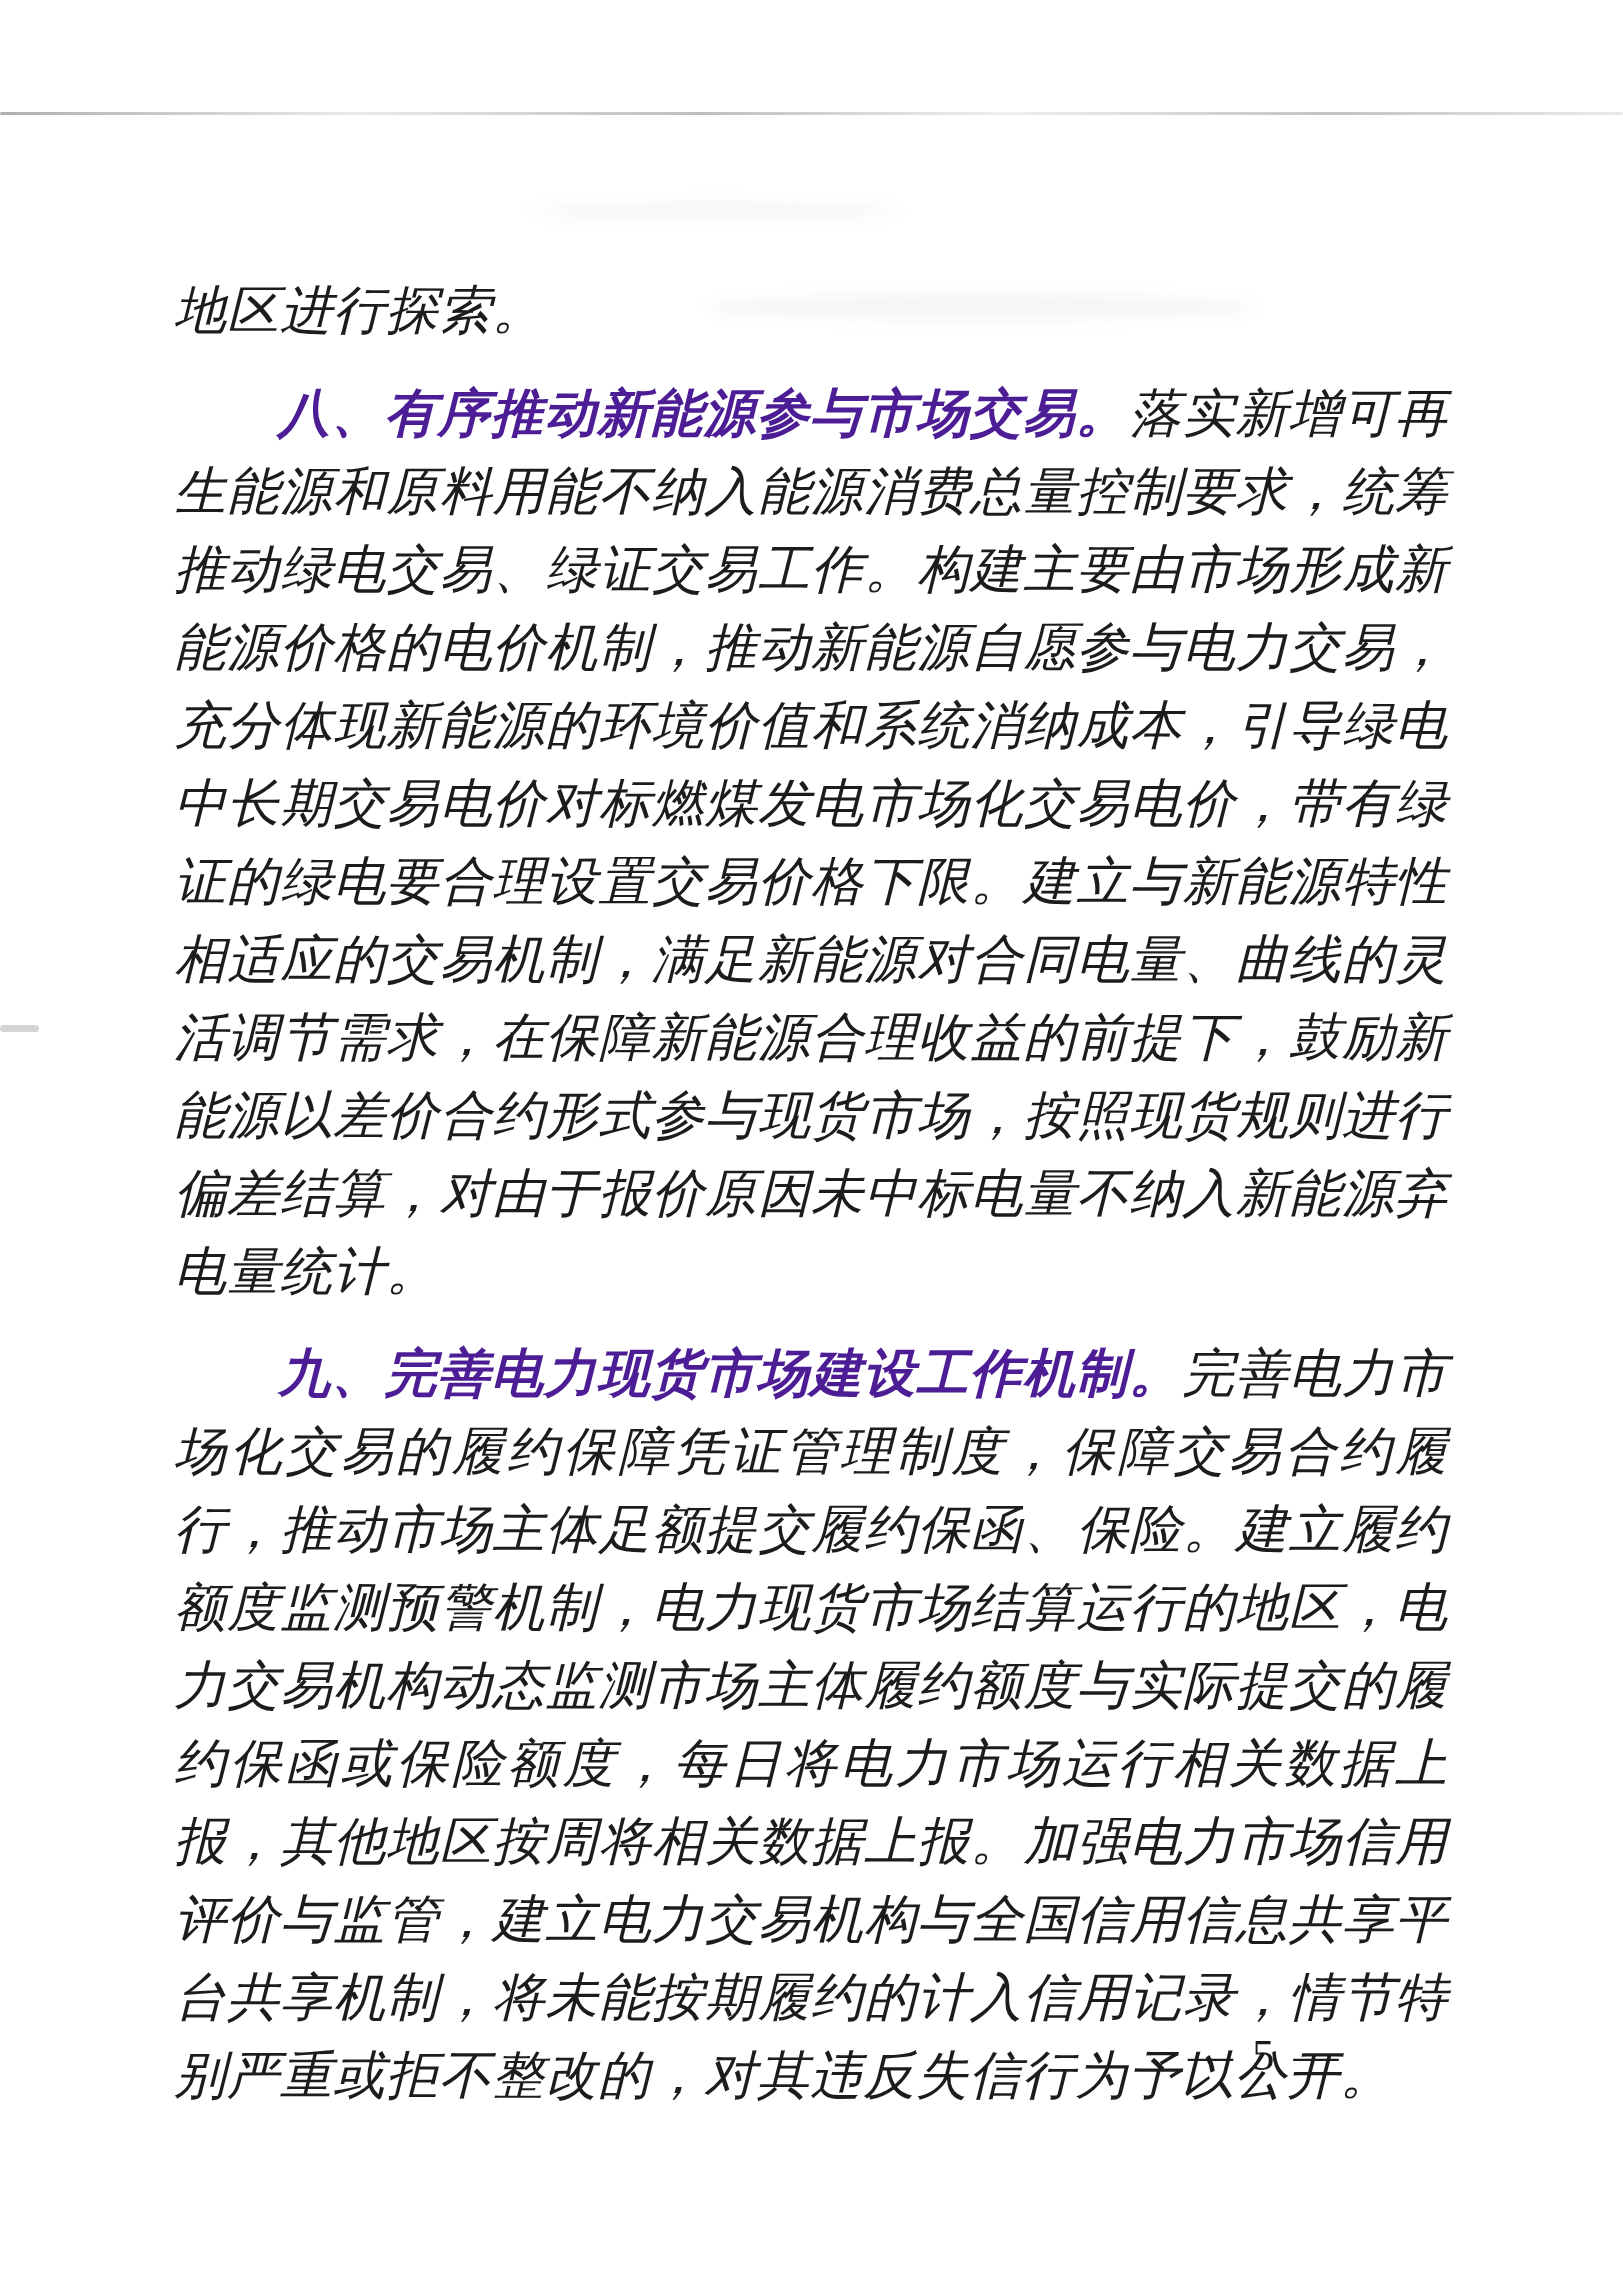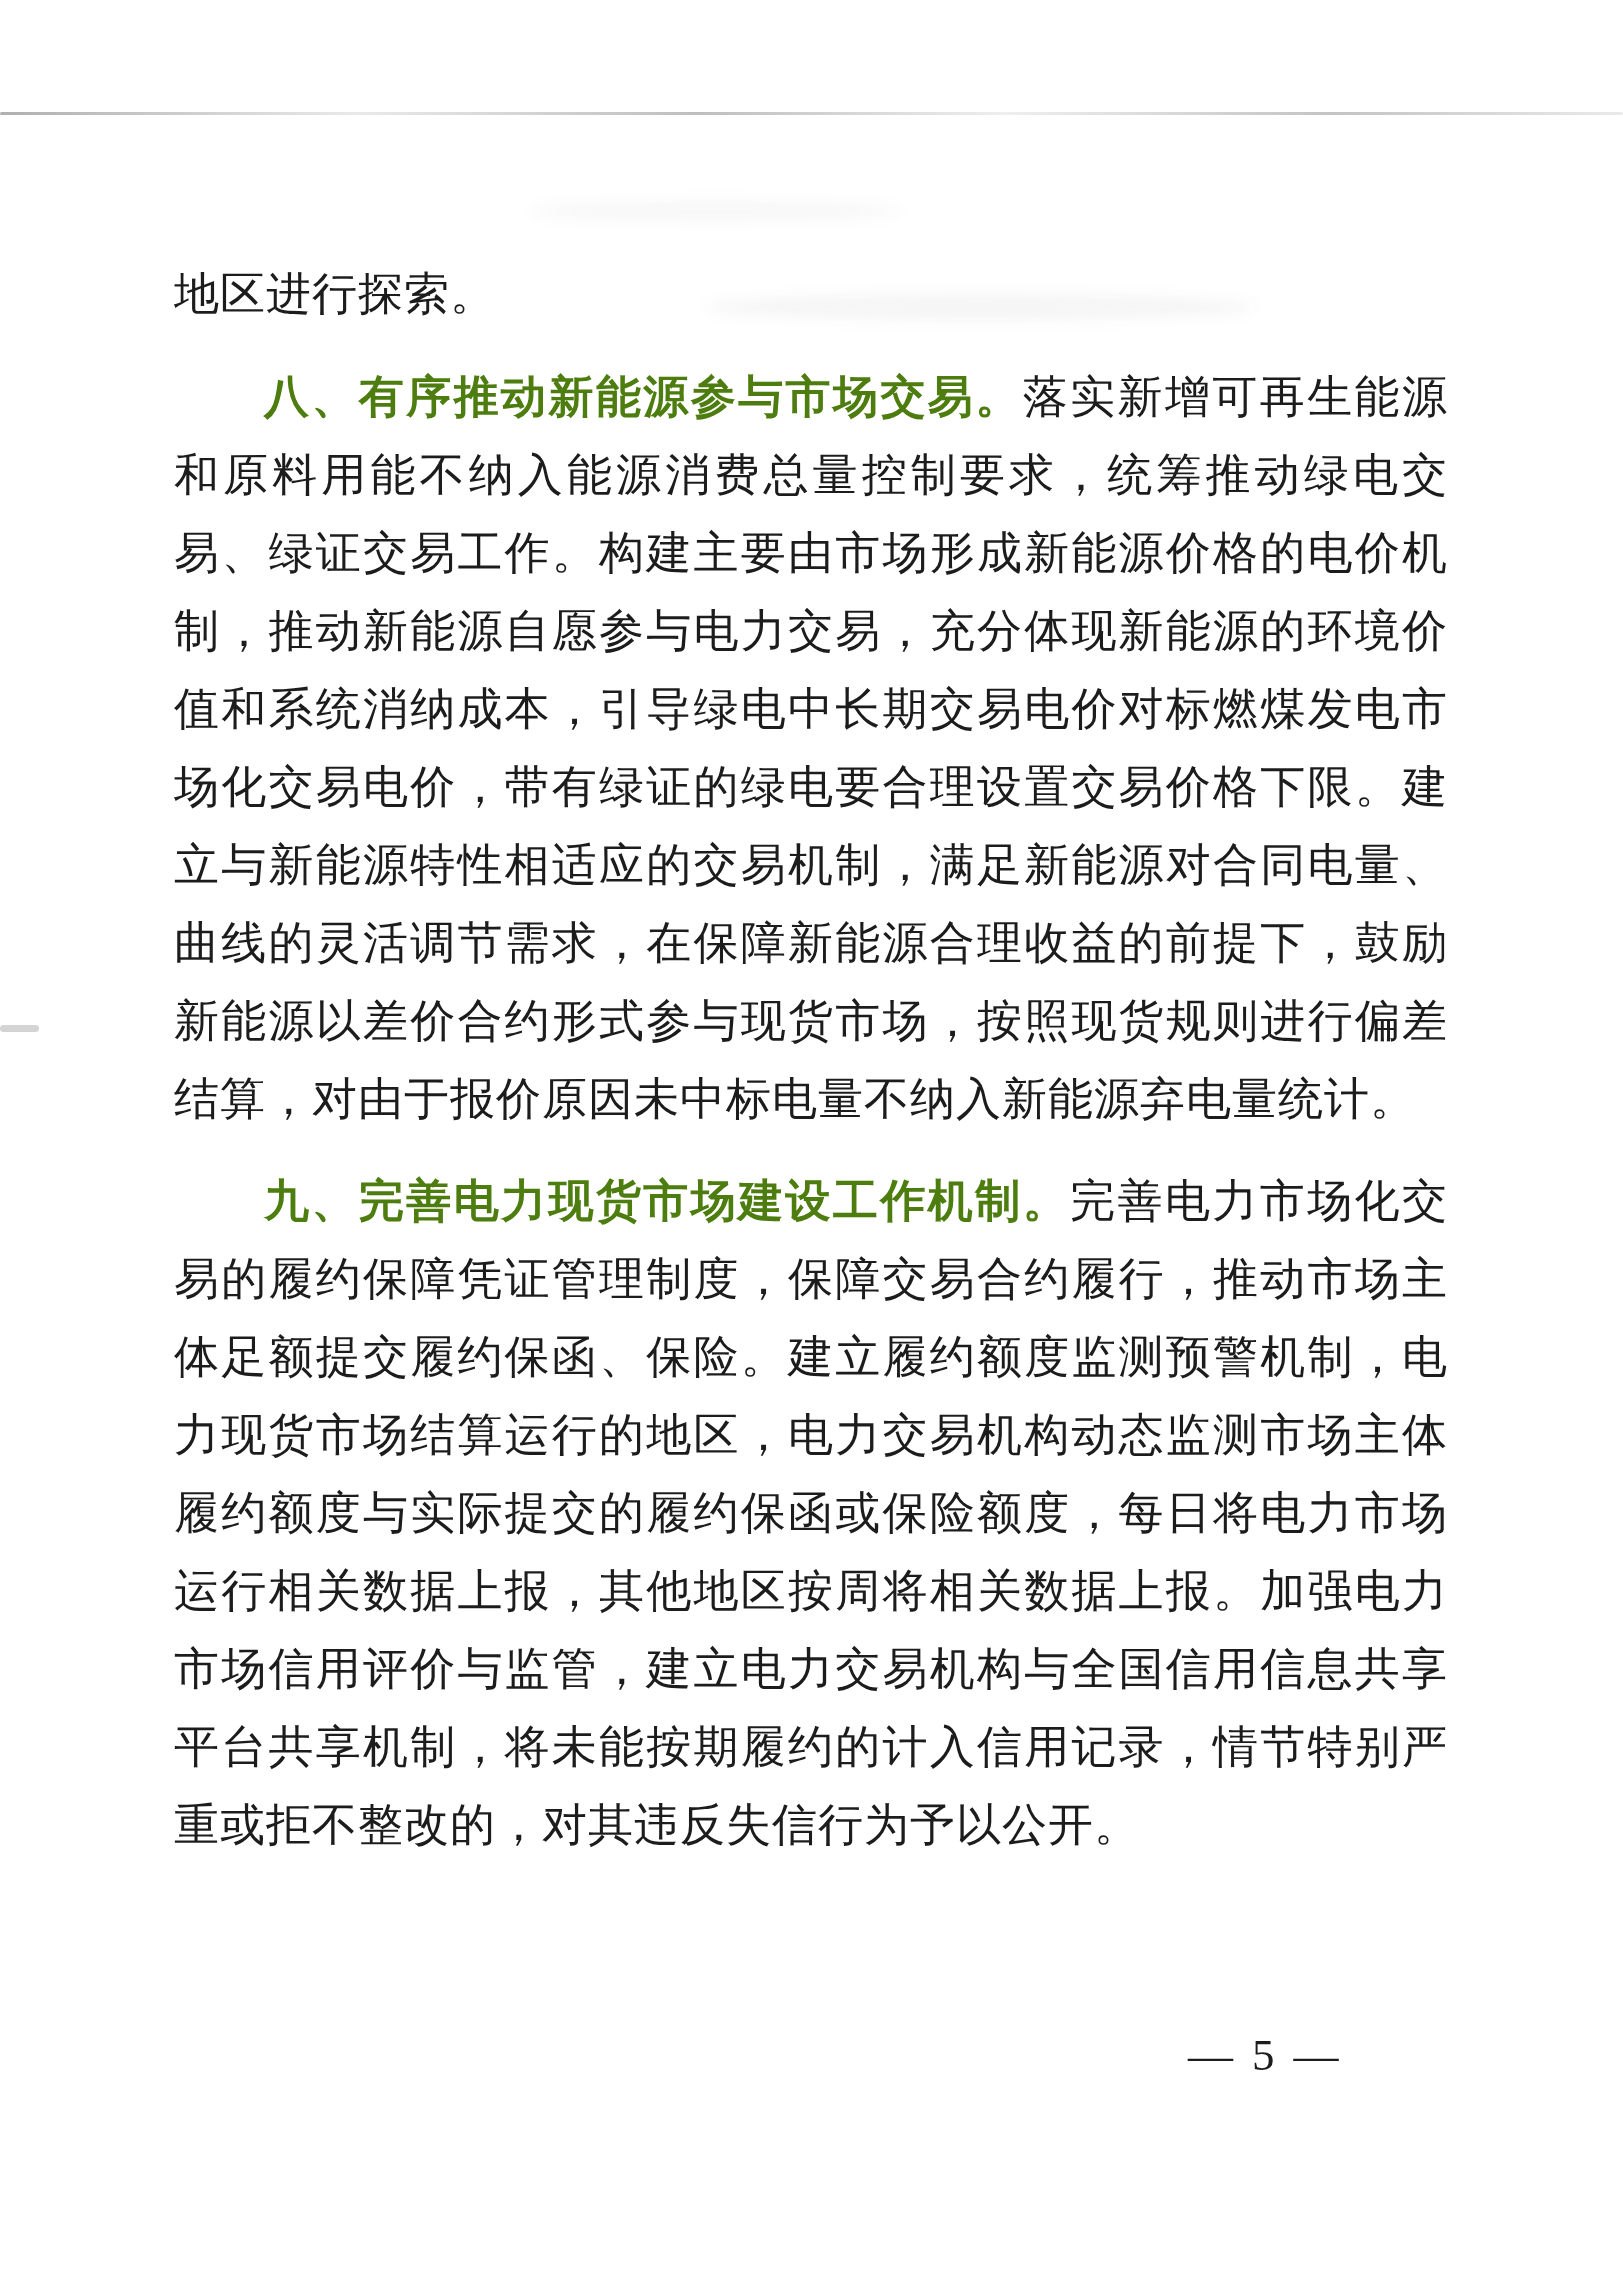--- a/index.html
+++ b/index.html
@@ -59,39 +59,40 @@
     left: 529px;
     width: 372px;
     height: 19.6px;
     background: rgba(60,60,60,0.04);
     filter: blur(6.9px);
     border-radius: 50%;
   }
   .content {
     position: absolute;
     left: 174px;
-    top: 255px;
+    top: 272px;
     width: 1274px;
-    font-size: 45px;
+    font-size: 52px;
     line-height: 78px;
     letter-spacing: 1px;
     text-align: justify;
     text-justify: inter-ideograph;
+    font-style: italic;
   }
   .content p {
     margin: 0;
     padding: 0;
   }
   .para {
     text-indent: 2em;
     margin-top: 24.5px !important;
   }
   .heading {
     font-weight: bold;
-    color: #4d7c0f;
+    color: #4c1d95;
   }
   .page-number {
     position: absolute;
     top: 2029px;
     left: 1188px;
     font-size: 45px;
     letter-spacing: 3.9px;
     color: #1c1c1c;
     white-space: nowrap;
   }

